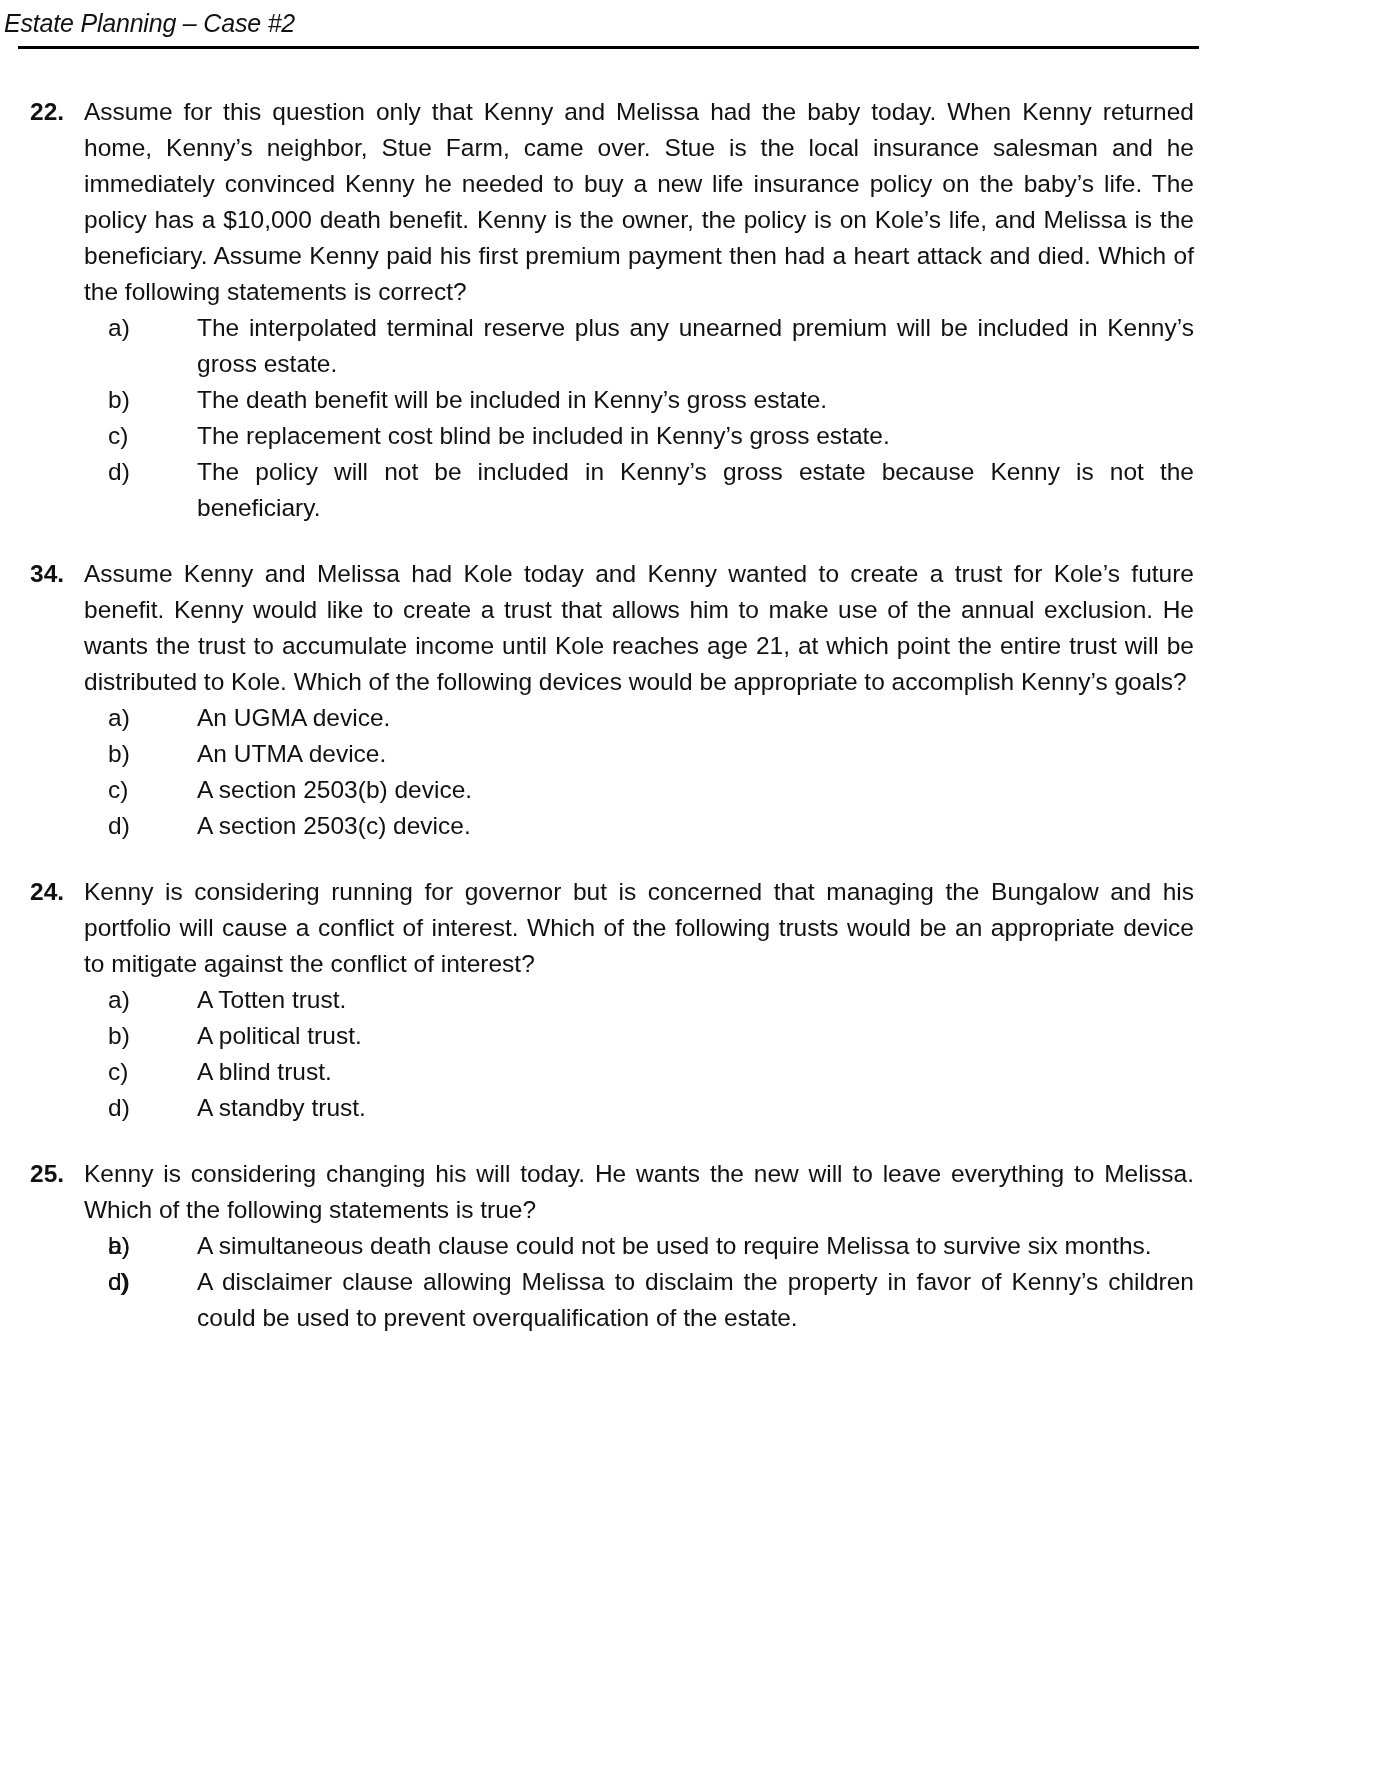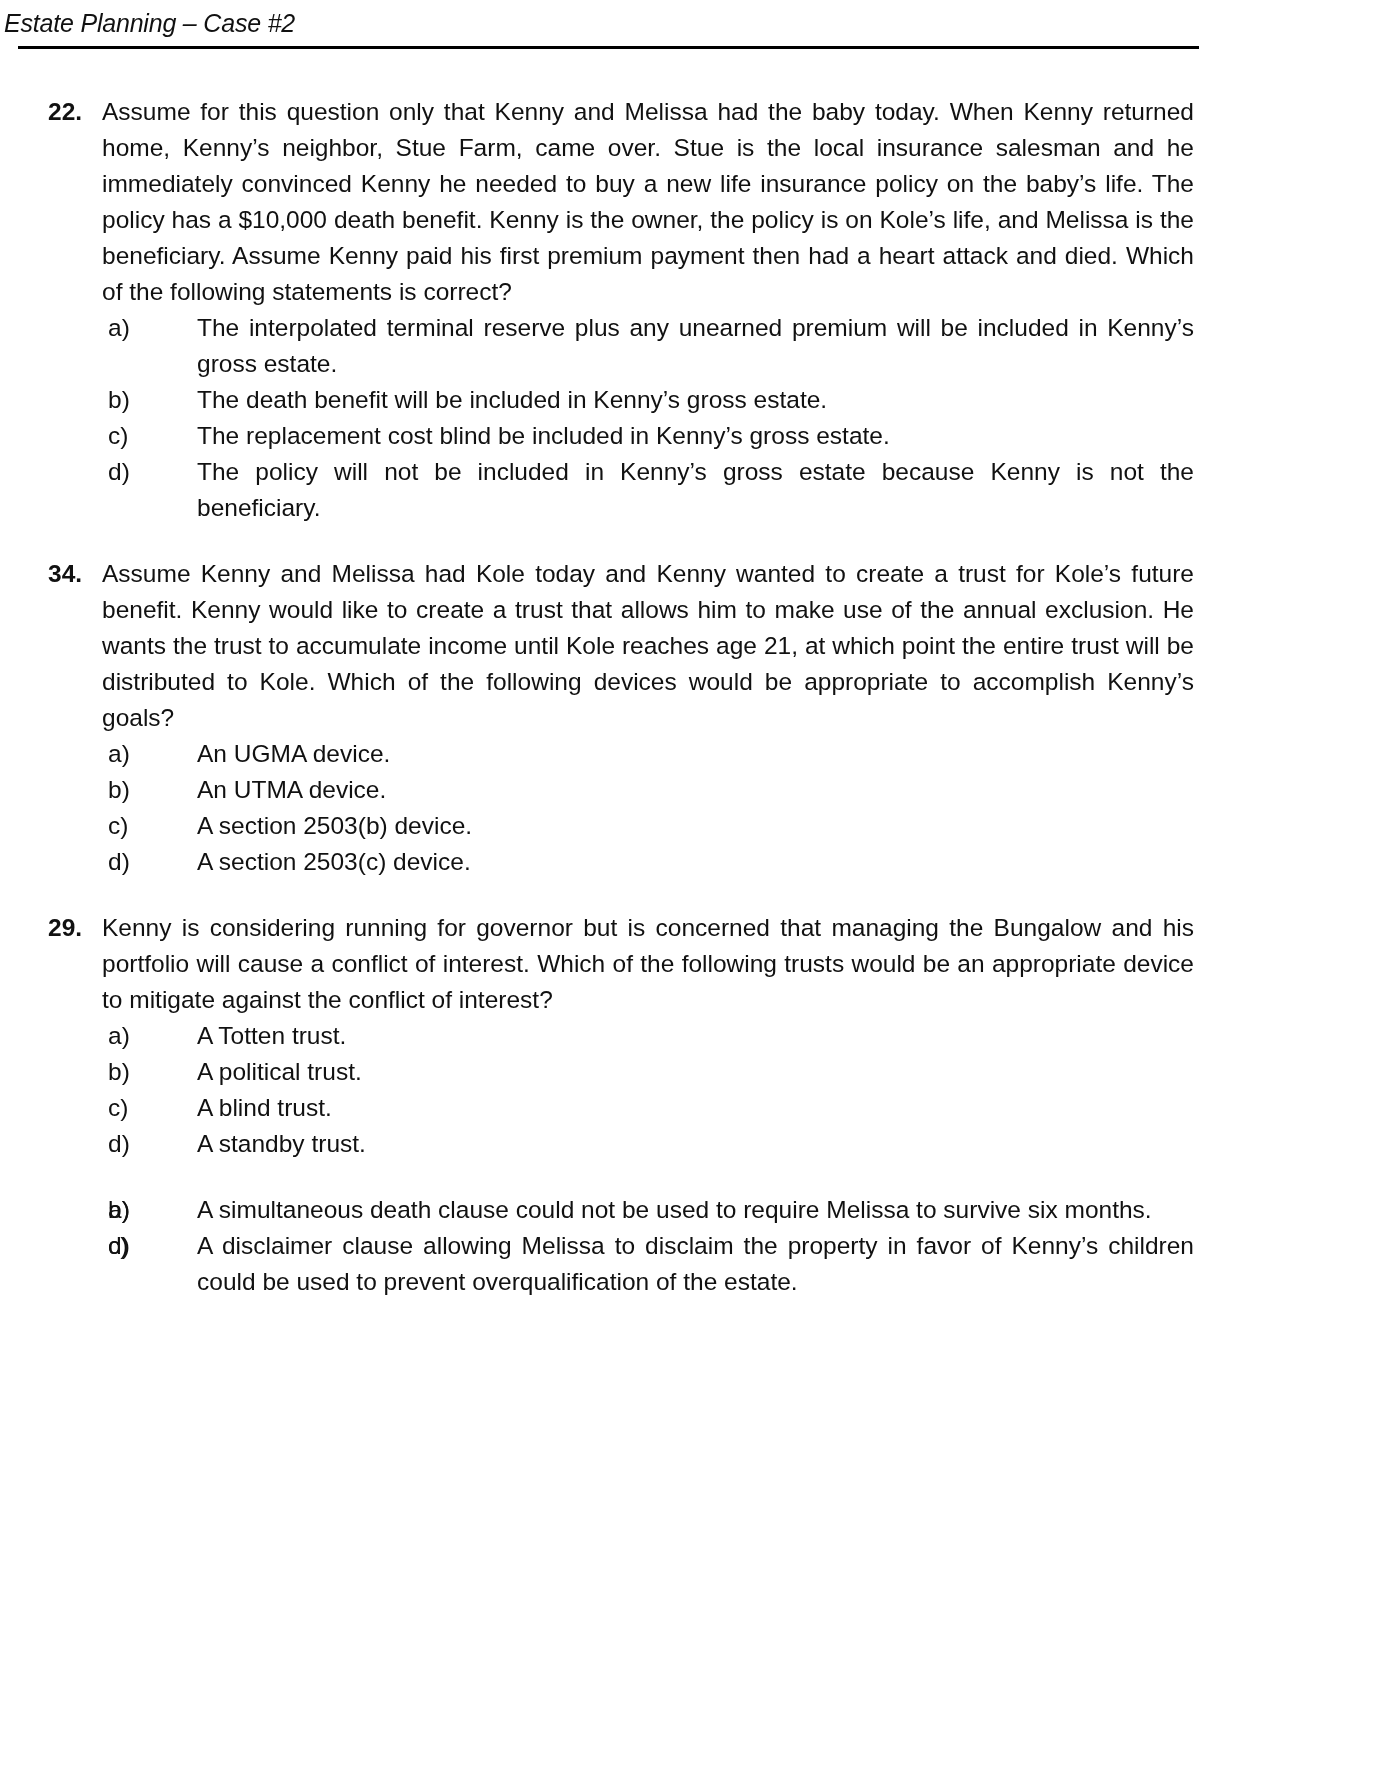--- a/index.html
+++ b/index.html
@@ -16,21 +16,21 @@
   .rule {
     position: absolute; left: 18px; top: 46px; width: 1181px; height: 3px;
     background: #000000;
   }
   .content {
     position: absolute; left: 30px; top: 94px; width: 1164px;
   }
   .question { position: relative; margin-bottom: 30px; }
   .q-stem {
     position: relative; padding-left: 54px;
-    font-size: 24.5px; line-height: 36px; text-align: justify; margin-left: 18px;
+    font-size: 24.5px; line-height: 36px; text-align: justify;
   }
   .q-num {
     position: absolute; left: 0; top: 0; font-weight: bold;
     font-size: 24.5px; line-height: 36px;
   }
   .opt {
     position: relative; padding-left: 167px;
     font-size: 24.5px; line-height: 36px; text-align: justify;
   }
   .opt-letter {
@@ -86,21 +86,21 @@
       <span>A section 2503(b) device.</span>
     </div>
     <div class="opt">
       <span class="opt-letter">d)</span>
       <span>A section 2503(c) device.</span>
     </div>
   </div>
 
   <div class="question">
     <div class="q-stem">
-      <span class="q-num">29.</span>
+      <span class="q-num">24.</span>
       <span>Kenny is considering running for governor but is concerned that managing the Bungalow and his portfolio will cause a conflict of interest. Which of the following trusts would be an appropriate device to mitigate against the conflict of interest?</span>
     </div>
     <div class="opt">
       <span class="opt-letter">a)</span>
       <span>A Totten trust.</span>
     </div>
     <div class="opt">
       <span class="opt-letter">b)</span>
       <span>A political trust.</span>
     </div>
@@ -108,20 +108,24 @@
       <span class="opt-letter">c)</span>
       <span>A blind trust.</span>
     </div>
     <div class="opt">
       <span class="opt-letter">d)</span>
       <span>A standby trust.</span>
     </div>
   </div>
 
   <div class="question">
+    <div class="q-stem">
+      <span class="q-num">25.</span>
+      <span>Kenny is considering changing his will today. He wants the new will to leave everything to Melissa. Which of the following statements is true?</span>
+    </div>
     <div class="opt">
       <span class="opt-letter">a)</span>
     </div>
     <div class="opt">
       <span class="opt-letter">b)</span>
       <span>A simultaneous death clause could not be used to require Melissa to survive six months.</span>
     </div>
     <div class="opt">
       <span class="opt-letter">c)</span>
     </div>

